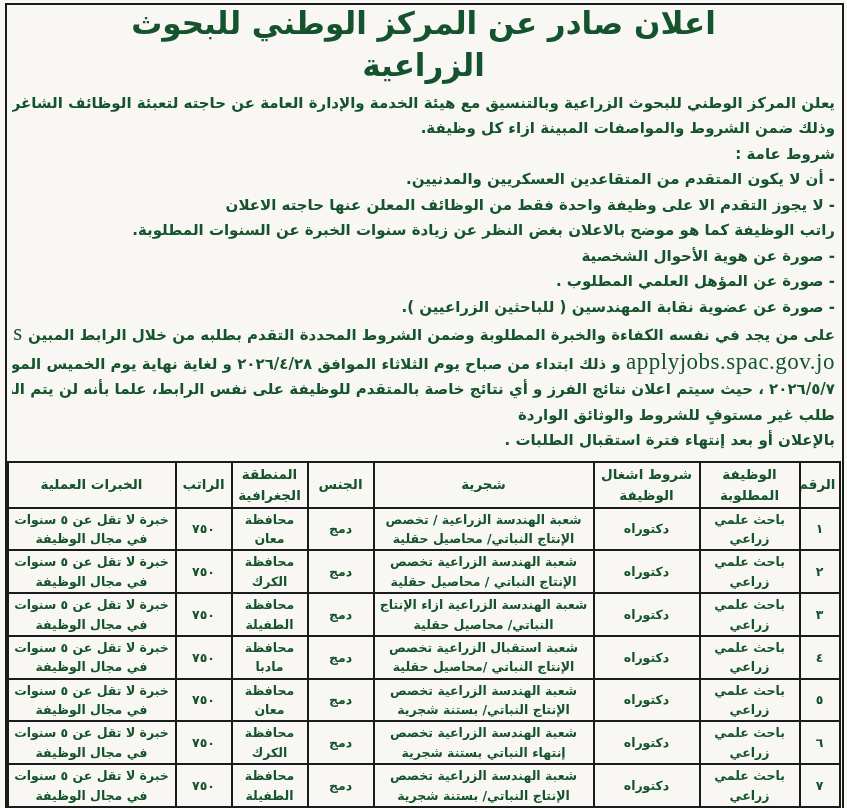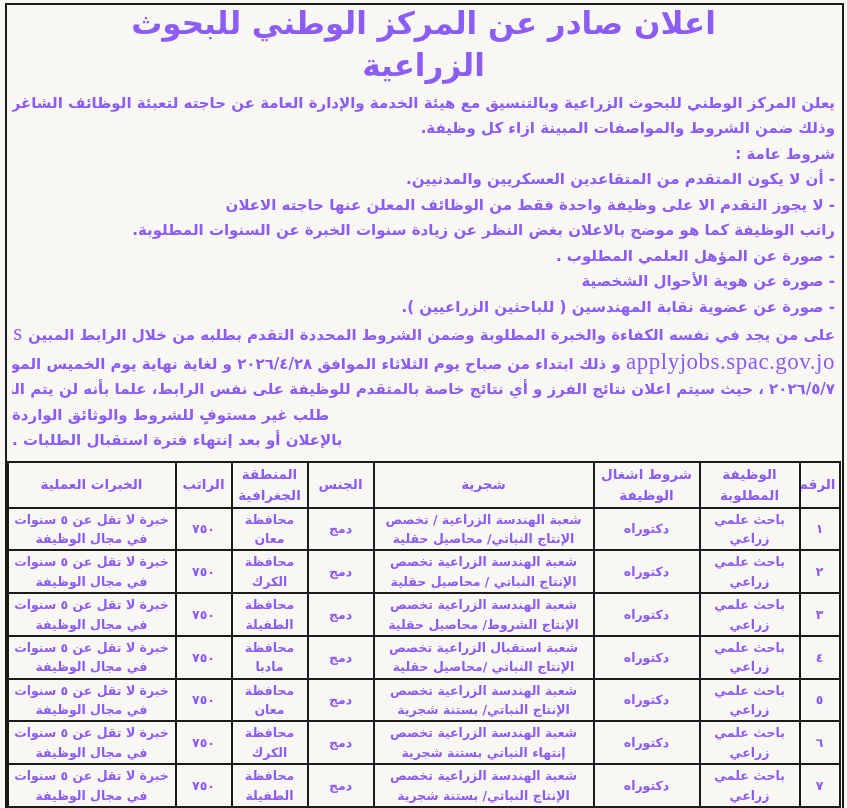--- a/index.html
+++ b/index.html
@@ -5,21 +5,21 @@
   html, body { margin:0; padding:0; }
   body { background:#e9e8e4; }
   .page {
     position:relative;
     width:847px; height:808px;
     margin:0 auto;
     background:#f8f7f3;
     overflow:hidden;
     direction:rtl;
     font-family:"DejaVu Sans", sans-serif;
-    color:#8b5cf6;
+    color:#14532d;
   }
   .frame {
     position:absolute; top:3px; right:3px;
     width:839px; height:830px;
     border:2px solid #1b1b1b;
     border-bottom:none;
     box-sizing:border-box;
   }
   .title {
     text-align:center;
@@ -33,21 +33,21 @@
     padding:4px 12px 0 12px;
     font-weight:bold;
     font-size:15px;
     line-height:25.5px;
   }
   .tline {
     text-align:right;
     white-space:nowrap;
     overflow:hidden;
   }
-  .tline.center { text-align:left; }
+  .tline.center { text-align:right; }
   .latin {
     font-family:"Liberation Serif", serif;
     font-size:23px;
     font-weight:normal;
     letter-spacing:0.5px;
   }
   table.jobs {
     width:832px;
     margin:7px auto 0 auto;
     border-collapse:collapse;
@@ -84,22 +84,22 @@
     <div>الزراعية</div>
   </div>
 
   <div class="content">
     <div class="tline">يعلن المركز الوطني للبحوث الزراعية وبالتنسيق مع هيئة الخدمة والإدارة العامة عن حاجته لتعبئة الوظائف الشاغرة التالية</div>
     <div class="tline">وذلك ضمن الشروط والمواصفات المبينة ازاء كل وظيفة.</div>
     <div class="tline">شروط عامة :</div>
     <div class="tline">- أن لا يكون المتقدم من المتقاعدين العسكريين والمدنيين.</div>
     <div class="tline">- لا يجوز التقدم الا على وظيفة واحدة فقط من الوظائف المعلن عنها حاجته الاعلان</div>
     <div class="tline">راتب الوظيفة كما هو موضح بالاعلان بغض النظر عن زيادة سنوات الخبرة عن السنوات المطلوبة.</div>
+    <div class="tline">- صورة عن هوية الأحوال الشخصية</div>
     <div class="tline">- صورة عن المؤهل العلمي المطلوب .</div>
-    <div class="tline">- صورة عن هوية الأحوال الشخصية</div>
     <div class="tline">- صورة عن عضوية نقابة المهندسين ( للباحثين الزراعيين ).</div>
     <div class="tline"><span>على من يجد في نفسه الكفاءة والخبرة المطلوبة وضمن الشروط المحددة التقدم بطلبه من خلال الرابط المبين </span><span class="latin">https://</span></div>
     <div class="tline"><span class="latin">applyjobs.spac.gov.jo</span><span> و ذلك ابتداء من صباح يوم الثلاثاء الموافق ٢٠٢٦/٤/٢٨ و لغاية نهاية يوم الخميس الموافق</span></div>
     <div class="tline">٢٠٢٦/٥/٧ ، حيث سيتم اعلان نتائج الفرز و أي نتائج خاصة بالمتقدم للوظيفة على نفس الرابط، علما بأنه لن يتم النظر بأي</div>
     <div class="tline center">طلب غير مستوفٍ للشروط والوثائق الواردة</div>
     <div class="tline center">بالإعلان أو بعد إنتهاء فترة استقبال الطلبات .</div>
   </div>
 
   <table class="jobs">
     <colgroup>
@@ -142,21 +142,21 @@
           <td>شعبة الهندسة الزراعية تخصص الإنتاج النباتي / محاصيل حقلية</td>
           <td>دمج</td>
           <td>محافظة الكرك</td>
           <td>٧٥٠</td>
           <td>خبرة لا تقل عن ٥ سنوات في مجال الوظيفة</td>
         </tr>
         <tr>
           <td>٣</td>
           <td>باحث علمي زراعي</td>
           <td>دكتوراه</td>
-          <td>شعبة الهندسة الزراعية تخصص الإنتاج الشروط/ محاصيل حقلية</td>
+          <td>شعبة الهندسة الزراعية ازاء الإنتاج النباتي/ محاصيل حقلية</td>
           <td>دمج</td>
           <td>محافظة الطفيلة</td>
           <td>٧٥٠</td>
           <td>خبرة لا تقل عن ٥ سنوات في مجال الوظيفة</td>
         </tr>
         <tr>
           <td>٤</td>
           <td>باحث علمي زراعي</td>
           <td>دكتوراه</td>
           <td>شعبة استقبال الزراعية تخصص الإنتاج النباتي /محاصيل حقلية</td>

